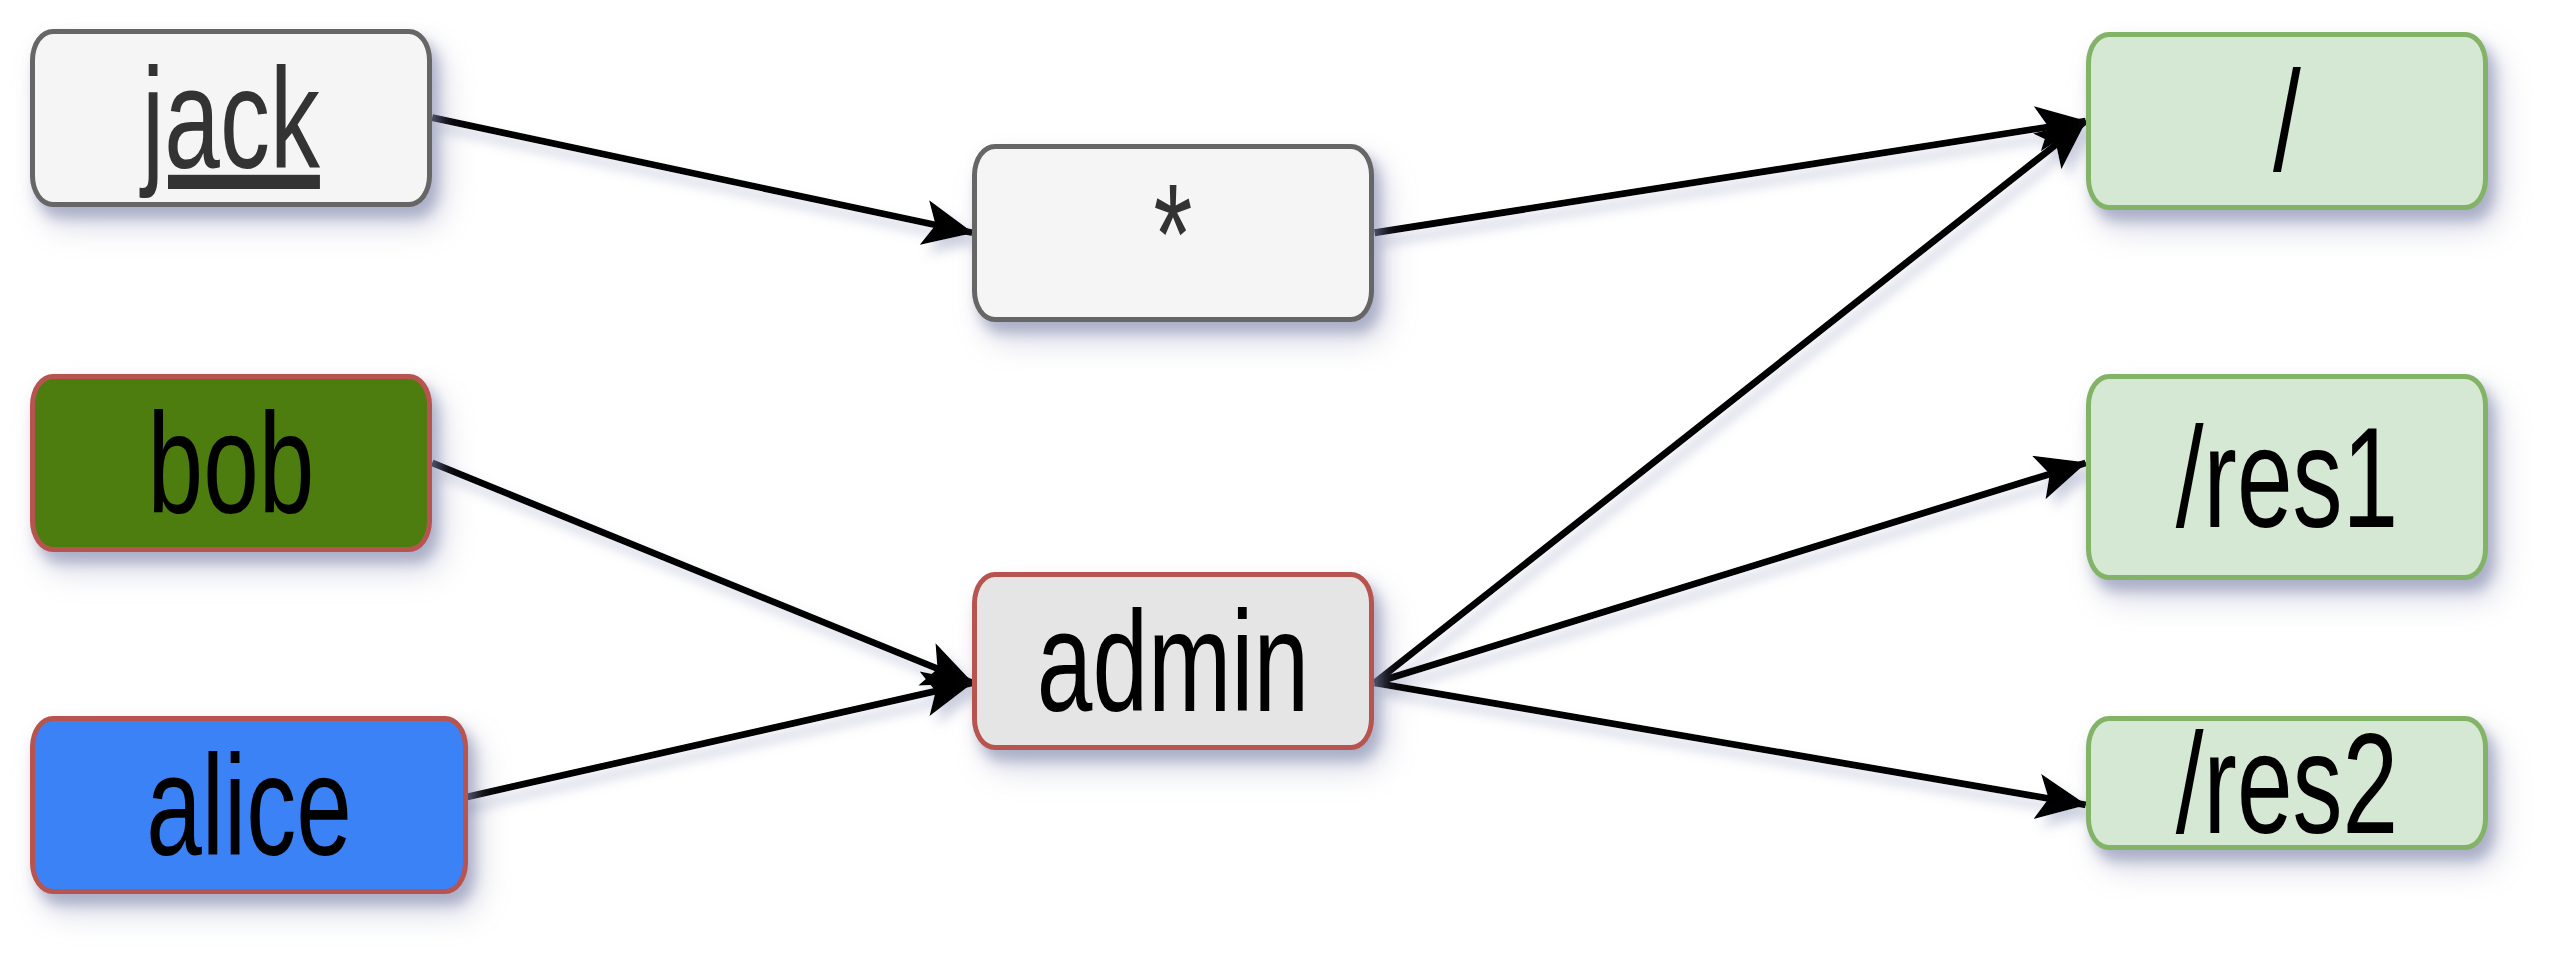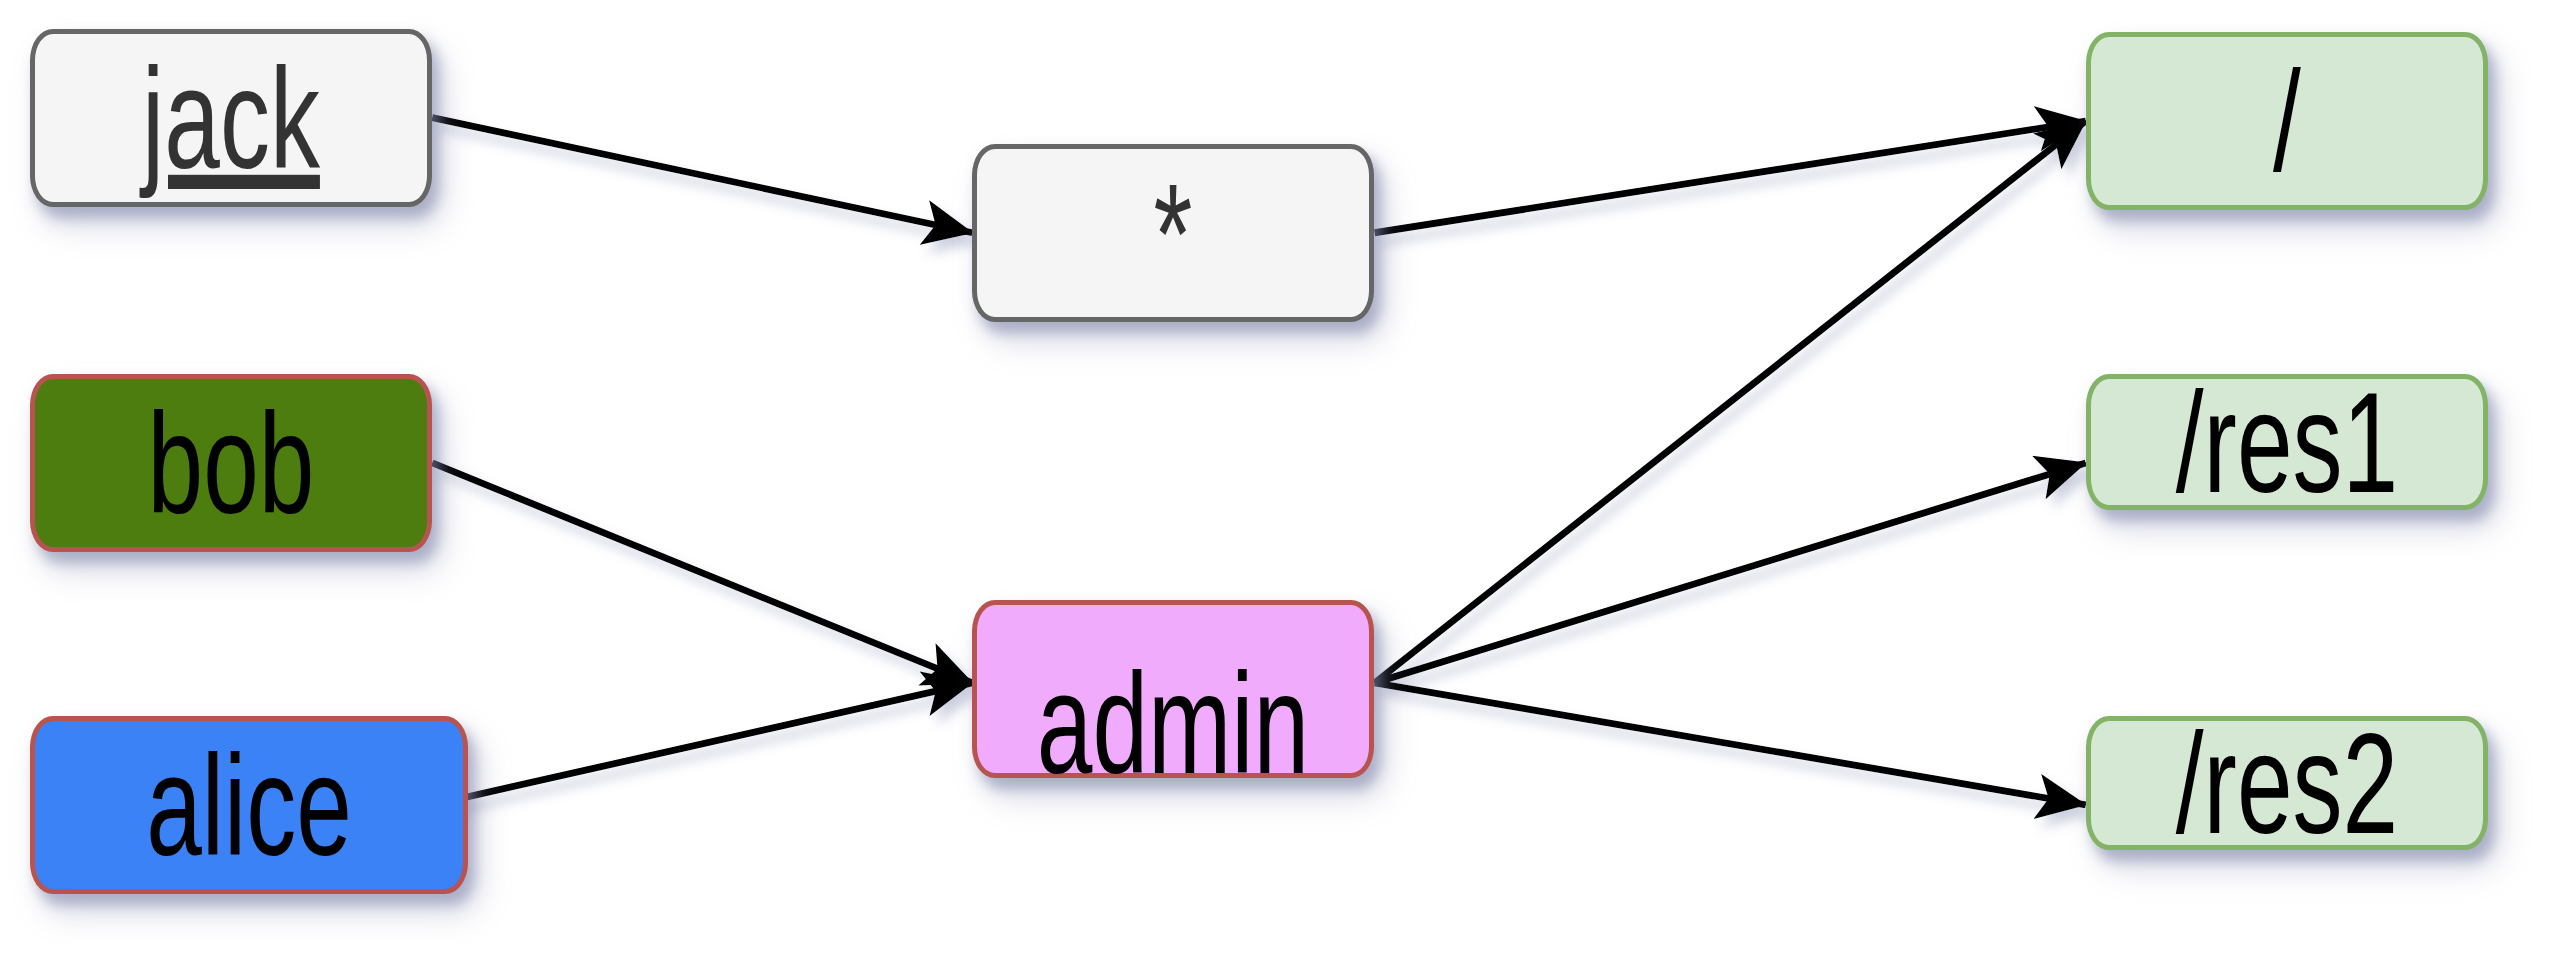--- a/index.html
+++ b/index.html
@@ -82,29 +82,29 @@
   </div>
 
   <div class="node" style="left: 30px; top: 374px; width: 402px; height: 178px; background: #4d7c0f; border-color: rgb(184, 84, 80); color: rgb(0, 0, 0);">
     <span class="label">bob</span>
   </div>
 
   <div class="node" style="left: 30px; top: 716px; width: 438px; height: 178px; background: #3b82f6; border-color: rgb(184, 84, 80); color: rgb(0, 0, 0);">
     <span class="label">alice</span>
   </div>
 
-  <div class="node" style="left: 972px; top: 600px; width: 402px; height: 178px; background: #f0abfc; border-color: rgb(184, 84, 80); color: rgb(0, 0, 0); align-items: flex-end;">
+  <div class="node" style="left: 972px; top: 572px; width: 402px; height: 178px; background: #e5e5e5; border-color: rgb(184, 84, 80); color: rgb(0, 0, 0);">
     <span class="label">admin</span>
   </div>
 
   <div class="node" style="left: 2086px; top: 32px; width: 402px; height: 178px; background: rgb(213, 232, 212); border-color: rgb(130, 179, 102); color: rgb(0, 0, 0);">
     <span class="label">/</span>
   </div>
 
-  <div class="node" style="left: 2086px; top: 374px; width: 402px; height: 136px; background: rgb(213, 232, 212); border-color: rgb(130, 179, 102); color: rgb(0, 0, 0);">
+  <div class="node" style="left: 2086px; top: 374px; width: 402px; height: 206px; background: rgb(213, 232, 212); border-color: rgb(130, 179, 102); color: rgb(0, 0, 0);">
     <span class="label">/res1</span>
   </div>
 
   <div class="node" style="left: 2086px; top: 716px; width: 402px; height: 134px; background: rgb(213, 232, 212); border-color: rgb(130, 179, 102); color: rgb(0, 0, 0);">
     <span class="label">/res2</span>
   </div>
 
 </div>
 
 

